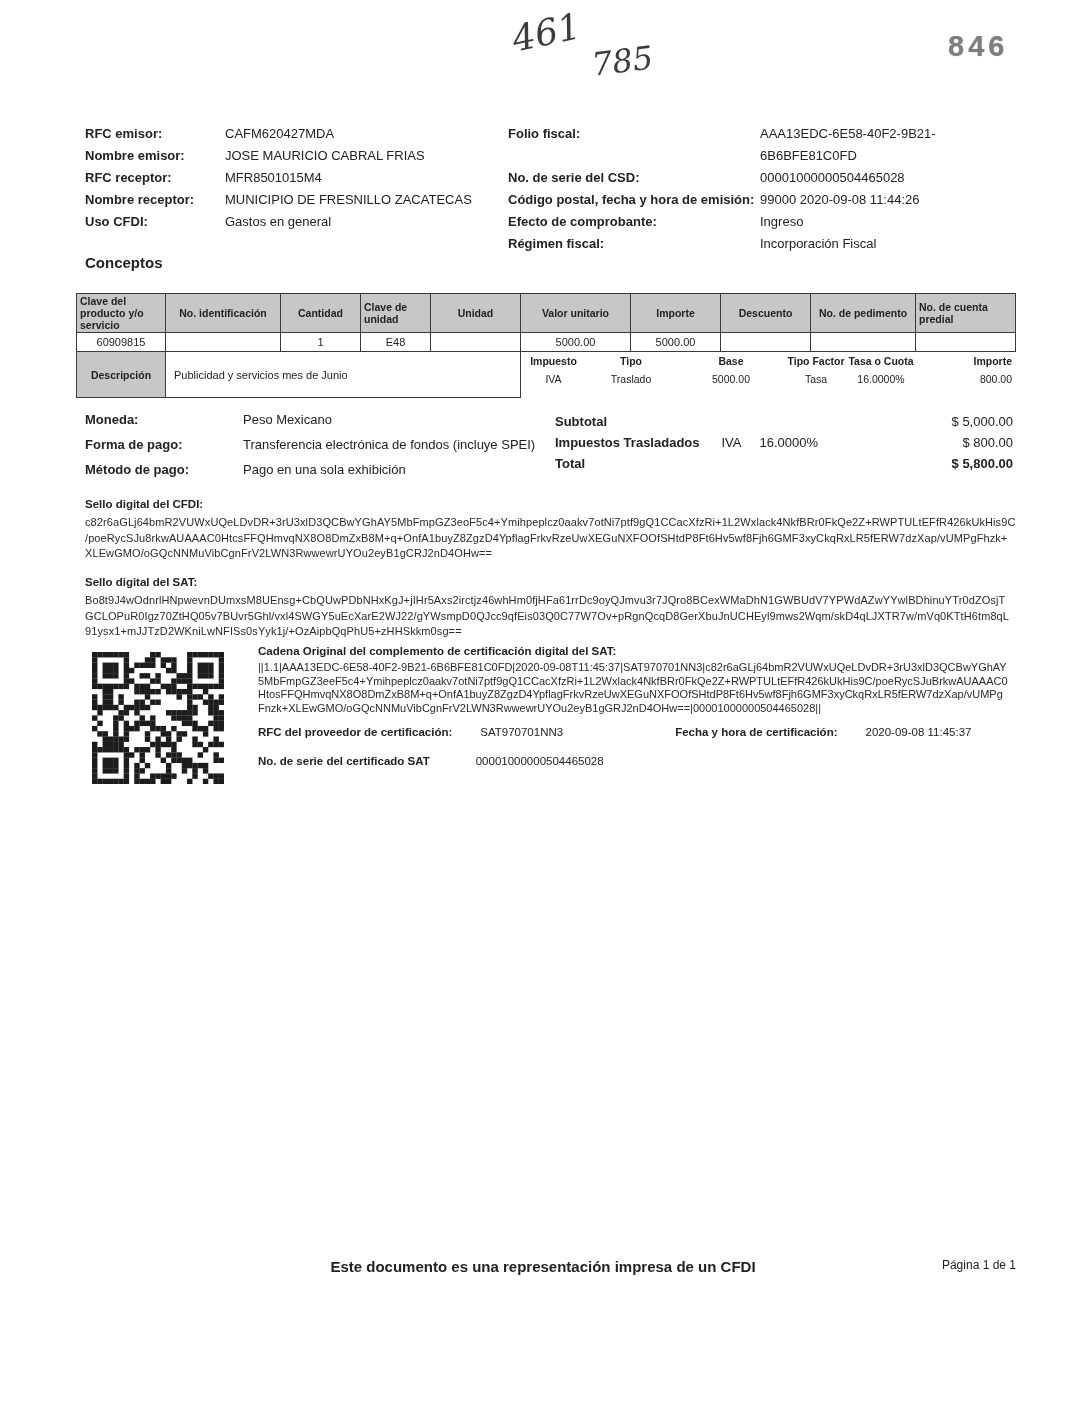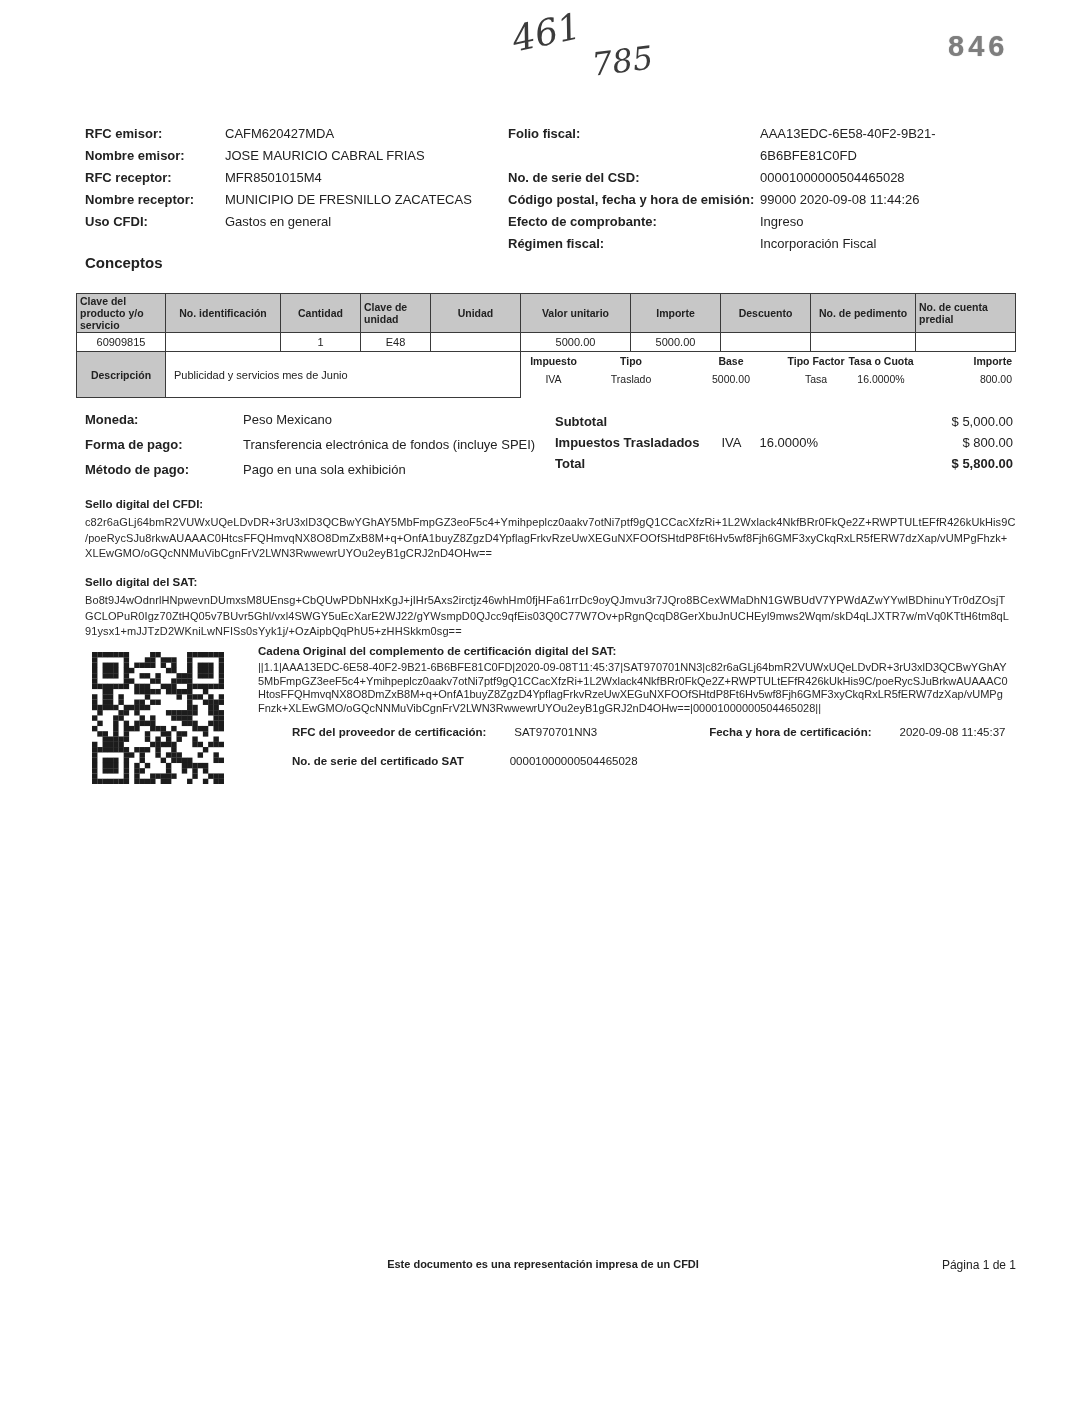--- a/index.html
+++ b/index.html
@@ -88,29 +88,29 @@
     word-break:break-all;color:#2a2a2a;
   }
   
   .qr{position:absolute;left:92px;top:652px;width:132px;height:132px;}
   .cadena-label{position:absolute;left:258px;top:645px;font-size:11.5px;font-weight:bold;}
   .cadena-text{
     position:absolute;left:258px;top:661px;width:756px;
     font-size:11px;line-height:13.5px;word-break:break-all;color:#2a2a2a;
   }
   .cert{position:absolute;left:258px;font-size:11.5px;}
-  .cert .b{font-weight:bold;margin-left:34px;}
+  .cert .b{font-weight:bold;}
   .cert-r1{top:726px;width:760px;display:flex;}
   .cert-r1 .v1{margin-left:28px;}
   .cert-r1 .k2{margin-left:112px;}
   .cert-r1 .v2{margin-left:28px;}
   .cert-r2{top:755px;display:flex;}
   .cert-r2 .v1{margin-left:46px;}
   
-  .footer-note{position:absolute;left:0;top:1258px;width:1086px;text-align:center;font-size:11px;font-weight:bold;}
+  .footer-note{position:absolute;left:0;top:1258px;width:1086px;text-align:center;font-size:15px;font-weight:bold;}
   .footer-page{position:absolute;right:70px;top:1258px;font-size:12px;}
 </style>
 </head>
 <body>
 
 <div class="page">
 
   <div class="handwrite hw1">461</div>
   <div class="handwrite hw2">785</div>
   <div class="stamp">846</div>

